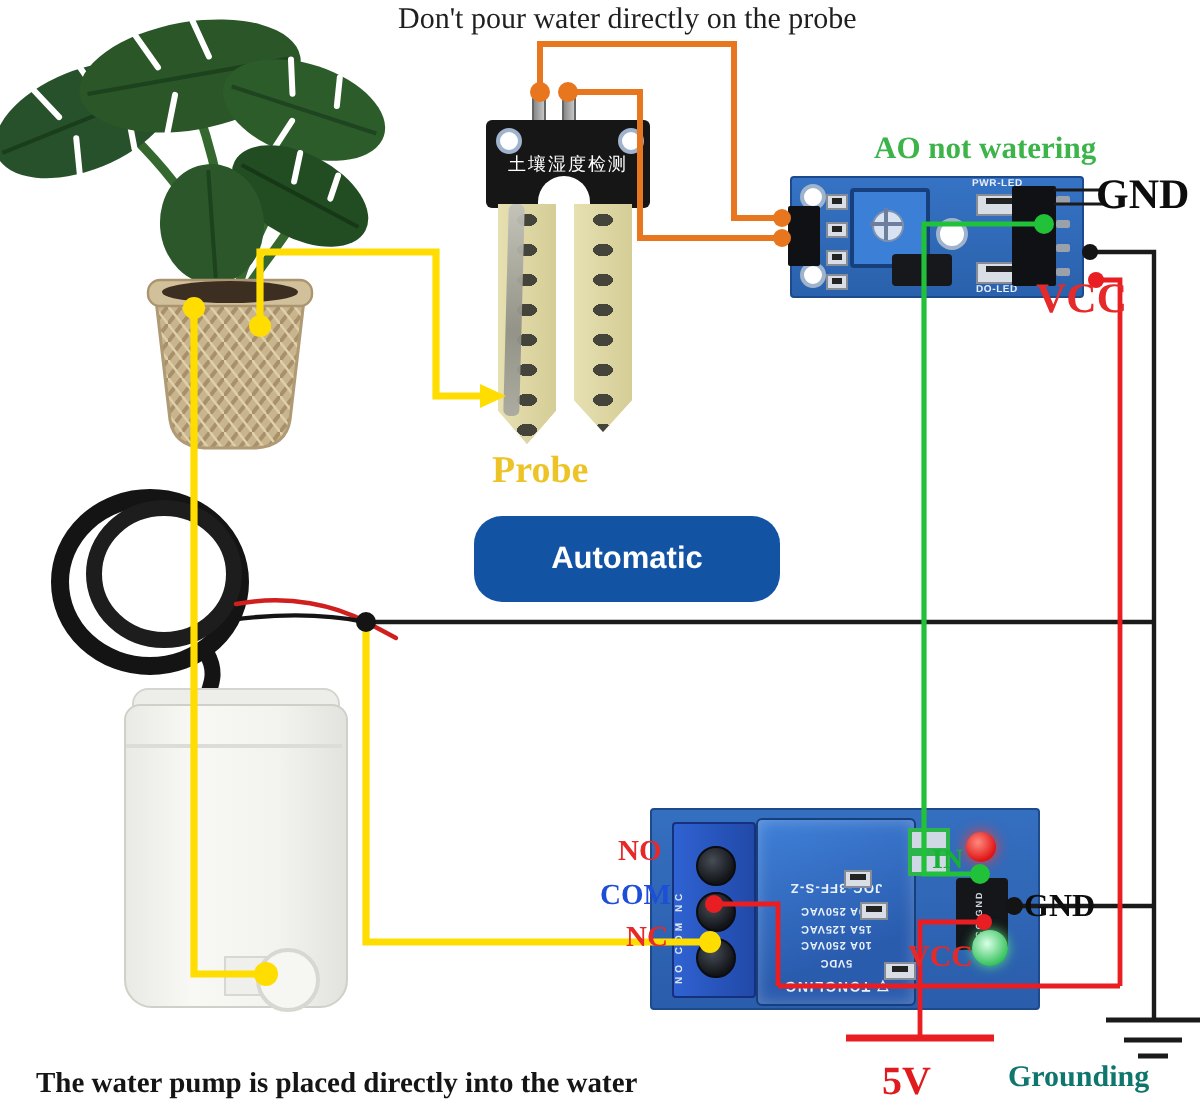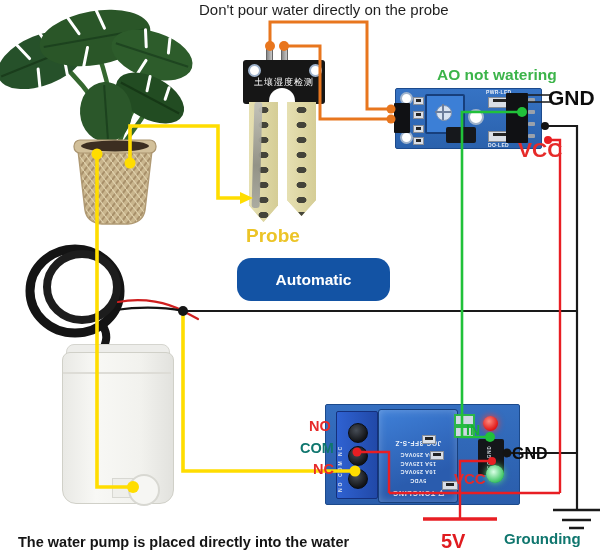--- a/index.html
+++ b/index.html
@@ -1,19 +1,19 @@
 <!DOCTYPE html>
 <html><head>
 <meta charset="utf-8">
 <style>
   html,body{margin:0;padding:0;background:#ffffff;}
   #stage{position:relative;width:600px;height:554px;background:#ffffff;overflow:hidden;
          font-family:"Liberation Sans",sans-serif;}
   .abs{position:absolute;}
-  .lbl{position:absolute;font-family:Liberation Sans, sans-serif;font-weight:bold;white-space:nowrap;line-height:1.1;}
+  .lbl{position:absolute;font-family:Liberation Serif, serif;font-weight:bold;white-space:nowrap;line-height:1.1;}
   svg{display:block;}
   
   #sensor{left:395px;top:88px;width:145px;height:59px;background:linear-gradient(180deg,#3673c4,#2a61ac);
           border:1px solid #1c4a8c;border-radius:2px;}
   .pcb-hole{position:absolute;width:9px;height:9px;border-radius:50%;background:#fff;border:2px solid #9fb3cc;}
   #trimmer{position:absolute;left:29px;top:5px;width:36px;height:36px;background:#3c7fd6;border:2px solid #173f7c;border-radius:2px;}
   #trimmer .screw{position:absolute;left:9px;top:9px;width:14px;height:14px;border-radius:50%;background:#d7e3f2;border:1px solid #7e92b0;}
   #trimmer .cx{position:absolute;left:15px;top:8px;width:2px;height:16px;background:#6d7f9c;}
   #trimmer .cy{position:absolute;left:8px;top:15px;width:16px;height:2px;background:#6d7f9c;}
   .smd{position:absolute;background:#d9dee6;border:1px solid #868c96;}
@@ -285,21 +285,21 @@
       <circle cx="492" cy="461" r="4" fill="#e81e23"></circle>
     </g>
   </svg>
 
   <div class="lbl" style="left:199px;top:2px;font-size:15px;font-weight:normal;color:#1f1f1f;">Don't pour water directly on the probe</div>
   <div class="lbl" style="left:437px;top:66px;font-size:15.5px;color:#3cb44a;">AO not watering</div>
   <div class="lbl" style="left:548px;top:86px;font-size:21px;color:#0d0d0d;">GND</div>
   <div class="lbl" style="left:518px;top:138px;font-size:21px;color:#e62a29;">VCC</div>
   <div class="lbl" style="left:246px;top:226px;font-size:19px;color:#ecc427;">Probe</div>
   <div class="lbl" style="left:309px;top:419px;font-size:14.5px;color:#e62a29;">NO</div>
-  <div class="lbl" style="left:300px;top:441px;font-size:14.5px;color:#0f766e;">COM</div>
+  <div class="lbl" style="left:300px;top:441px;font-size:14.5px;color:#1d4ed8;">COM</div>
   <div class="lbl" style="left:313px;top:462px;font-size:14.5px;color:#e62a29;">NC</div>
   <div class="lbl" style="left:466px;top:423px;font-size:14px;color:#17b233;">IN</div>
   <div class="lbl" style="left:512px;top:445px;font-size:16px;color:#0d0d0d;">GND</div>
   <div class="lbl" style="left:454px;top:471px;font-size:15px;color:#e62a29;">VCC</div>
   <div class="lbl" style="left:441px;top:530px;font-size:20px;color:#e01b1f;">5V</div>
   <div class="lbl" style="left:504px;top:531px;font-size:15px;color:#0f766e;">Grounding</div>
   <div class="lbl" style="left:18px;top:535px;font-size:14.5px;color:#151515;">The water pump is placed directly into the water</div>
 </div>
 
 </body></html>

